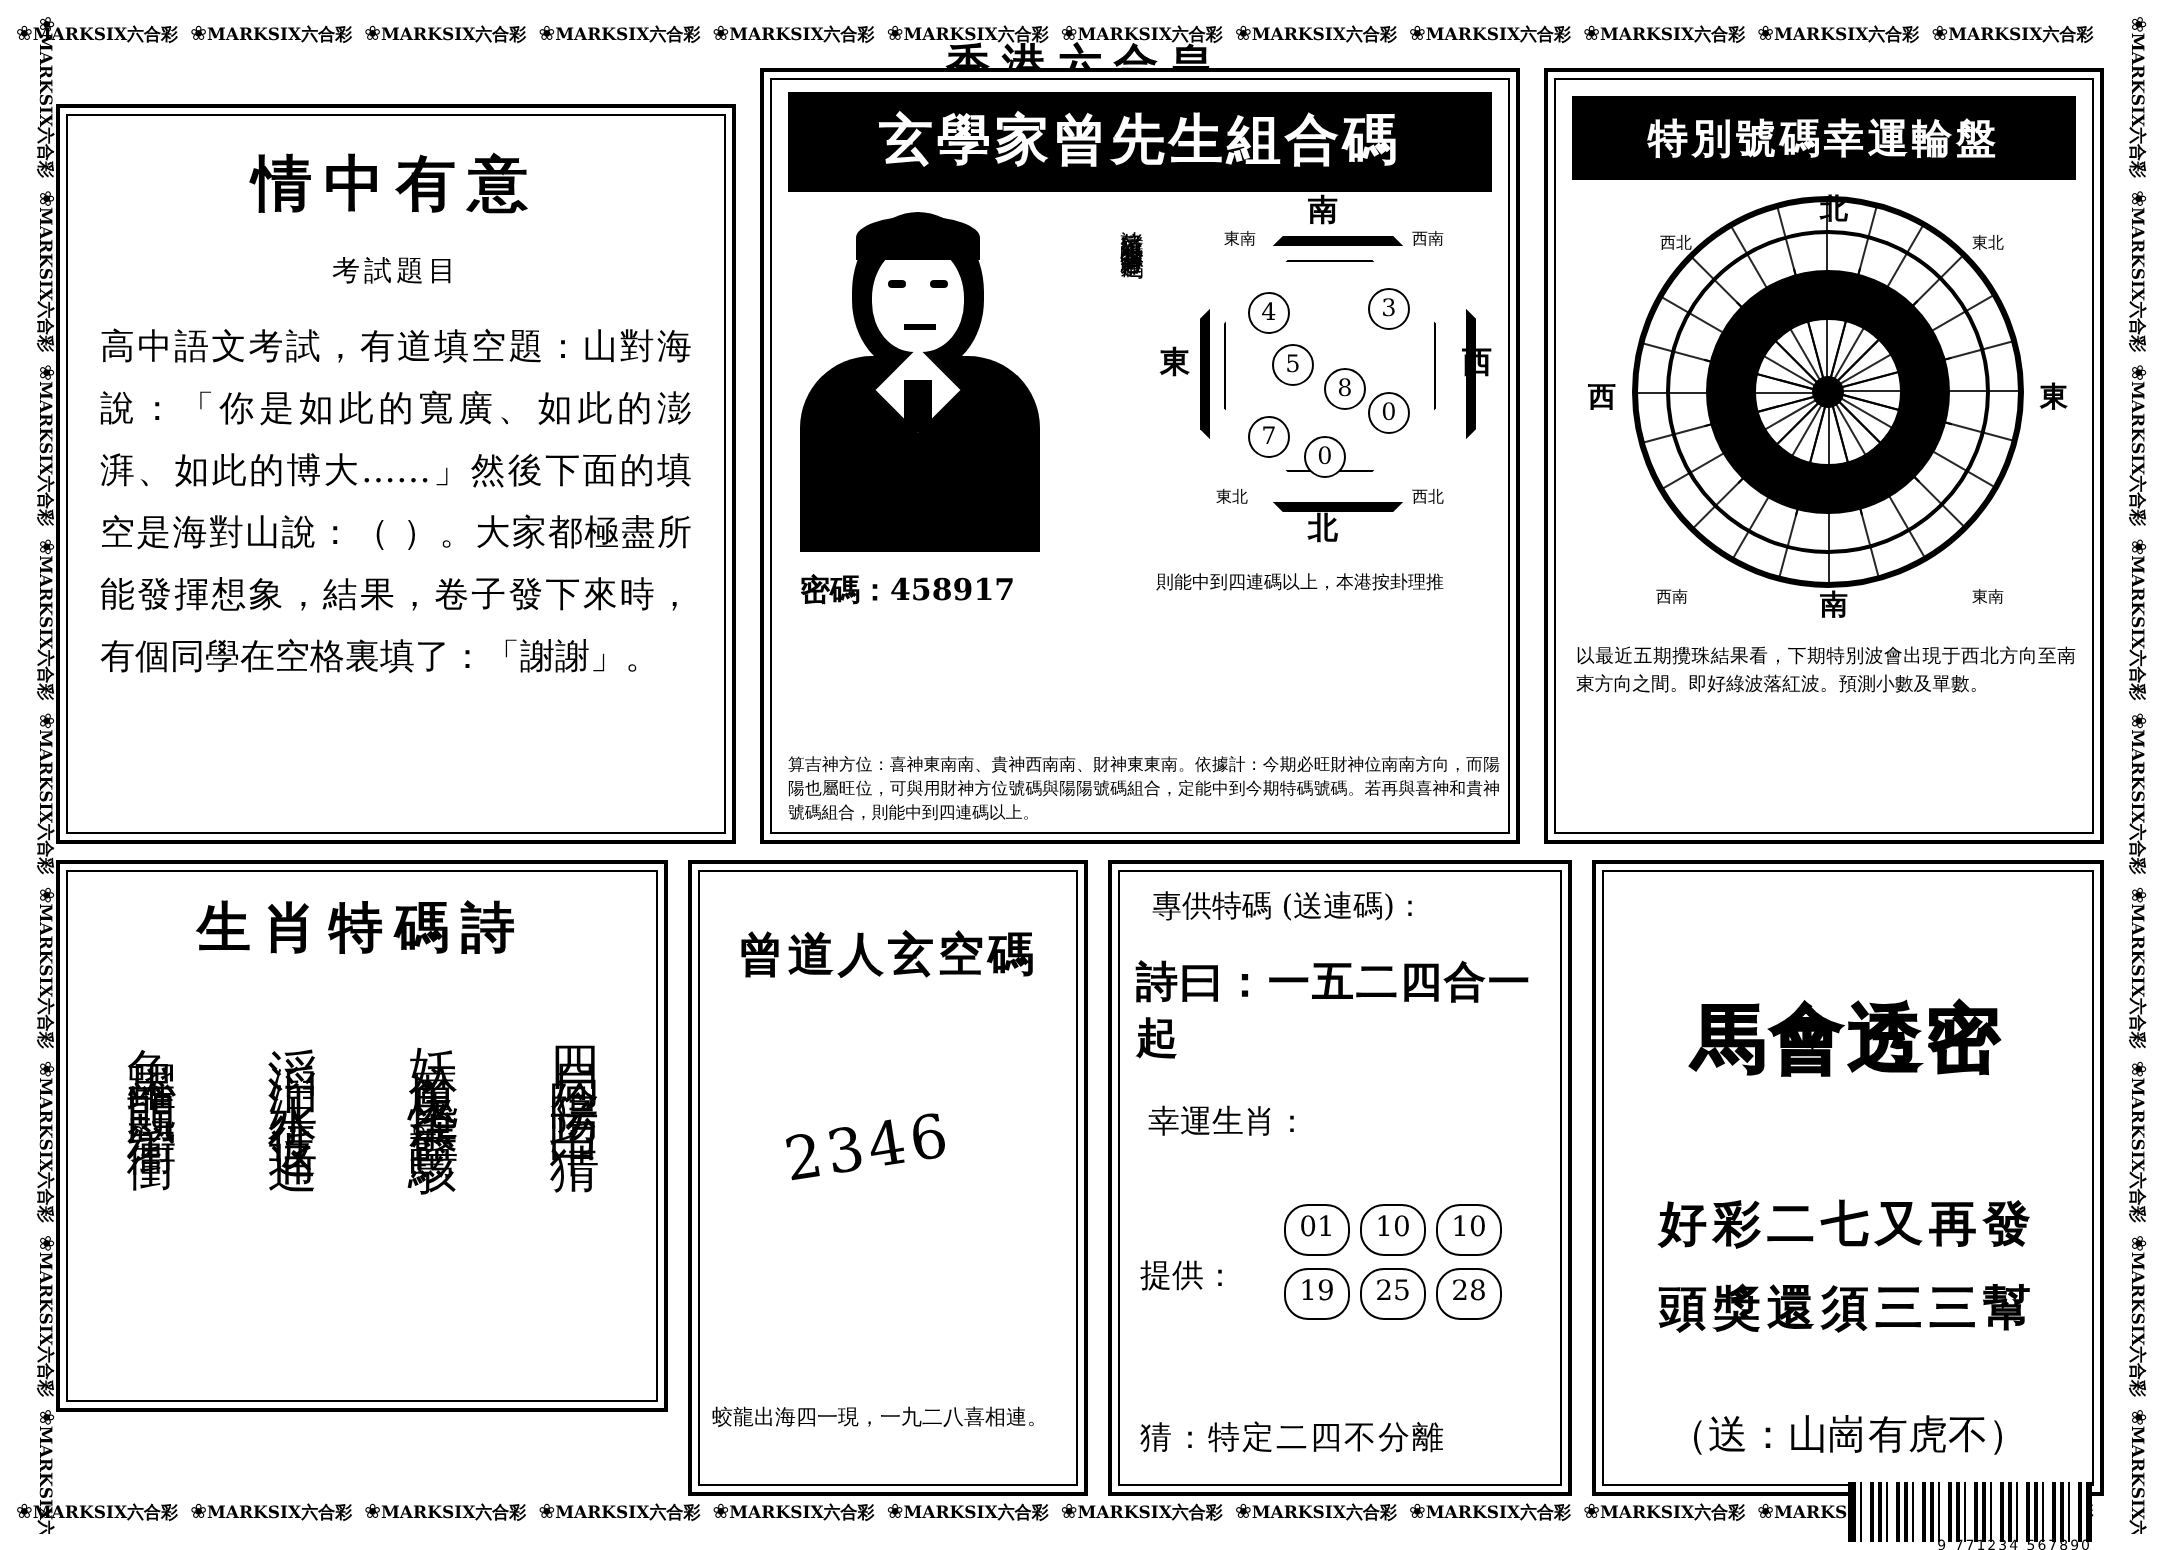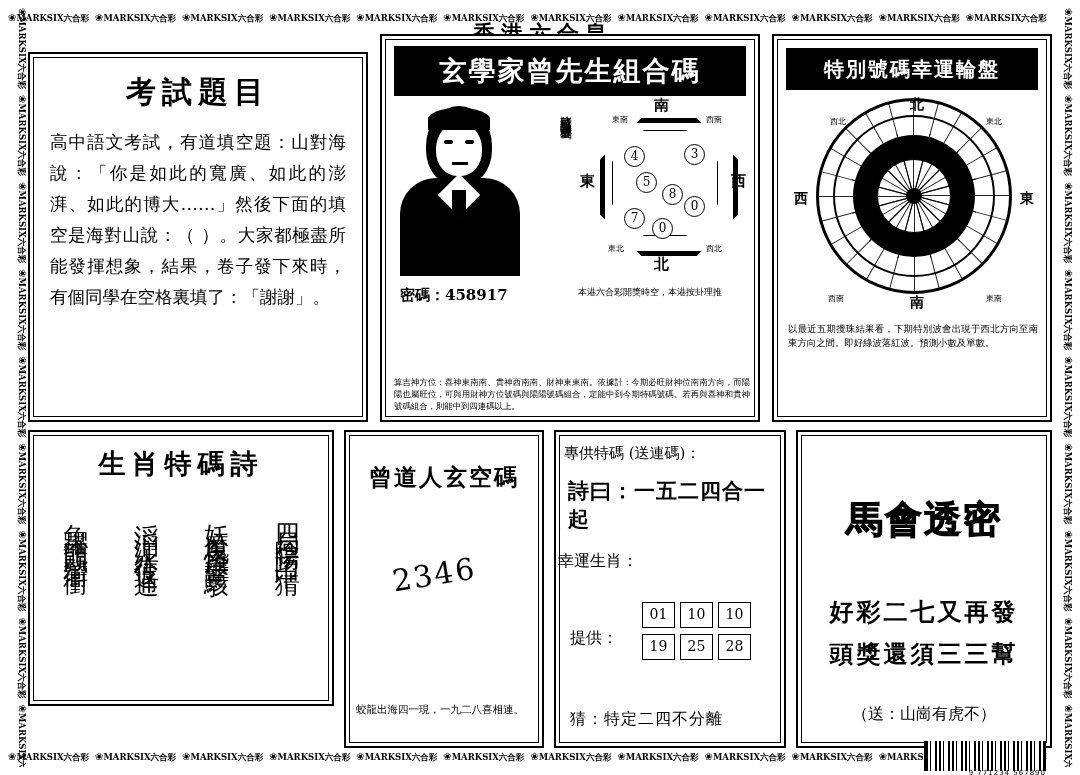--- a/index.html
+++ b/index.html
@@ -213,39 +213,39 @@
     transform:rotate(-9deg);letter-spacing:2px;
   }
   #p5 .foot{
     position:absolute;left:10px;right:10px;bottom:28px;text-align:left;
     font-size:10.5px;font-family:Liberation Mono, monospace;line-height:15px;
   }
 
   
   #p6{left:526px;top:404px;width:232px;height:318px;}
   #p6 .hd{
-    margin:12px 0 0 8px;font-size:15px;
+    margin:12px 0 0 20px;font-size:15px;
     font-family:"DejaVu Serif","Liberation Serif",serif;
   }
   #p6 .poemline{
     margin:14px 0 0 12px;font-size:21px;font-weight:bold;letter-spacing:1px;
     font-family:"DejaVu Serif","Liberation Serif",serif;
   }
   #p6 .lucky{
-    margin:18px 0 0 2px;font-size:16px;
+    margin:18px 0 0 18px;font-size:16px;
     font-family:"DejaVu Serif","Liberation Serif",serif;
   }
   #p6 .provide{
     position:absolute;left:14px;top:196px;font-size:16px;
     font-family:"DejaVu Serif","Liberation Serif",serif;
   }
   #p6 .balls{position:absolute;left:86px;top:170px;width:140px;}
   #p6 .ballrow{display:flex;gap:5px;margin-bottom:6px;}
   #p6 .ball{
-    width:31px;height:24px;border:1.6px solid #000;border-radius:0;
+    width:31px;height:24px;border:1.6px solid #000;border-radius:12px;
     text-align:center;line-height:22px;font-size:14px;
     font-family:"DejaVu Serif","Liberation Serif",serif;
   }
   #p6 .guess{
     position:absolute;left:14px;bottom:16px;font-size:16px;letter-spacing:1px;
     font-family:"DejaVu Serif","Liberation Serif",serif;
   }
 
   
   #p7{left:768px;top:404px;width:256px;height:318px;}
@@ -256,21 +256,21 @@
     line-height:50px;
     -webkit-text-stroke:1px #000;
   }
   #p7 .l1,#p7 .l2{
     text-align:center;font-family:"DejaVu Serif","Liberation Serif",serif;
     font-weight:bold;font-size:24px;letter-spacing:3px;
   }
   #p7 .l1{margin-top:52px;}
   #p7 .l2{margin-top:10px;}
   #p7 .paren{
-    text-align:center;margin-top:34px;font-size:16px;
+    text-align:center;margin-top:34px;font-size:20px;
     font-family:"DejaVu Serif","Liberation Serif",serif;
   }
 
   
   .barcode{
     position:absolute;right:34px;bottom:4px;width:118px;height:30px;
     background:
       repeating-linear-gradient(90deg,#000 0 2px,#fff 2px 4px,#000 4px 5px,#fff 5px 9px,#000 9px 11px,#fff 11px 13px);
     border-left:2px solid #000;border-right:2px solid #000;
   }
@@ -294,21 +294,22 @@
 
   <div class="inner">
 
     <div class="masthead">
       <div class="title">香港六合皇</div>
     </div>
     <div class="edition">第二版</div>
 
     <div class="box" id="p1">
       <div class="box-inner"></div>
-      <div class="hd">考試題目</div>
+      <div class="hd">情中有意</div>
+      <div class="sub">考試題目</div>
       <div class="body">高中語文考試，有道填空題：山對海說：「你是如此的寬廣、如此的澎湃、如此的博大……」然後下面的填空是海對山說：（ ）。大家都極盡所能發揮想象，結果，卷子發下來時，有個同學在空格裏填了：「謝謝」。</div>
     </div>
 
     <div class="box" id="p2">
       <div class="box-inner"></div>
       <div class="banner">玄學家曾先生組合碼</div>
 
       <div class="portrait">
         <div class="head"></div>
           <div class="face"></div>
@@ -339,21 +340,21 @@
         <div class="num" style="left:58px;top:80px;">5</div>
         <div class="num" style="left:84px;top:92px;">8</div>
         <div class="num" style="left:106px;top:104px;">0</div>
         <div class="num" style="left:46px;top:116px;">7</div>
         <div class="num" style="left:74px;top:126px;">0</div>
       </div>
 
       <div class="passcode">
         <span>密碼：</span><span>458917</span>
       </div>
-      <div class="note">本港六合彩開獎時空，本港按卦理推</div>
+      <div class="note">則能中到四連碼以上，本港按卦理推</div>
       <div class="footnote">算吉神方位：喜神東南南、貴神西南南、財神東東南。依據計：今期必旺財神位南南方向，而陽陽也屬旺位，可與用財神方位號碼與陽陽號碼組合，定能中到今期特碼號碼。若再與喜神和貴神號碼組合，則能中到四連碼以上。</div>
     </div>
 
     <div class="box" id="p3">
       <div class="box-inner"></div>
       <div class="banner">特別號碼幸運輪盤</div>
 
       <div class="wheel-wrap">
         <div class="wheel" id="wheel">
           <div class="ring2"></div>

